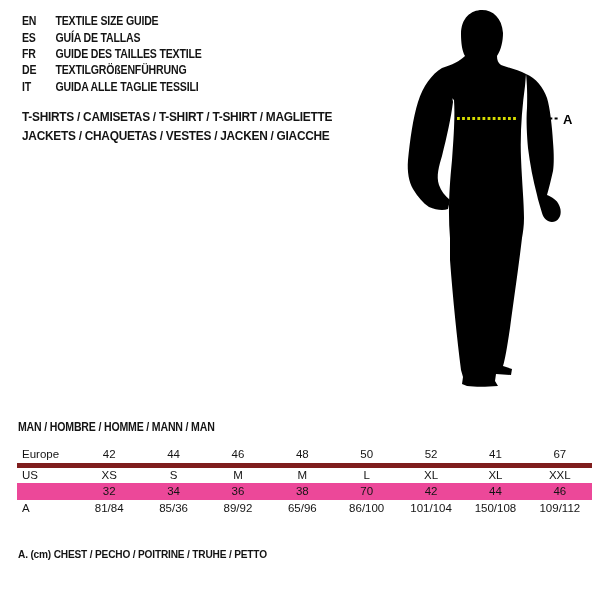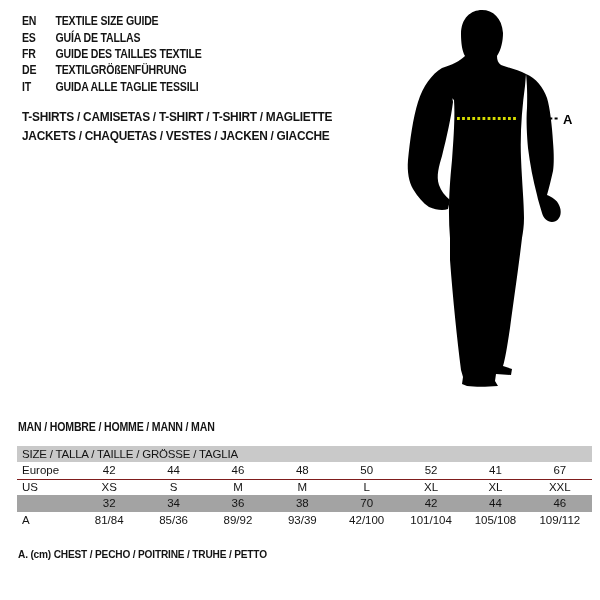--- a/index.html
+++ b/index.html
@@ -29,22 +29,22 @@
   .section-title{position:absolute;left:18px;top:420px;font-size:12px;font-weight:700;
                  letter-spacing:-0.2px;white-space:nowrap;}
 
   
   .size-table{position:absolute;left:17px;top:446px;width:575px;font-size:11.5px;}
   .st-header{height:16px;line-height:16px;background:#c9c9c9;padding-left:5px;
              letter-spacing:-0.2px;white-space:nowrap;}
   .st-row{display:grid;grid-template-columns:60px repeat(8,1fr);
           height:16.5px;line-height:16.5px;}
   .st-row.r1{background:#ffffff;}
-  .st-row.r2{background:#ffffff;border-top:1px solid #7f1d1d;height:15.5px;line-height:15.5px;}
-  .st-row.r3{background:#a3a3a3;}
+  .st-row.r2{background:#ffffff;border-top:5px solid #7f1d1d;height:15.5px;line-height:15.5px;}
+  .st-row.r3{background:#ec4899;}
   .st-row.r4{background:#ffffff;}
   .st-label{text-align:left;padding-left:5px;}
   .st-cell{text-align:center;}
 
   
   .footer-note{position:absolute;left:18px;top:548px;font-size:11.5px;font-weight:700;
                letter-spacing:-0.2px;white-space:nowrap;}
 </style>
 </head>
 <body>
@@ -135,21 +135,20 @@
 
     <line x1="149" y1="110.5" x2="164" y2="110.5" stroke="#000000" stroke-width="2" stroke-dasharray="3 2.3"></line>
 
     <text x="168" y="116" font-size="13" font-weight="700" font-family="Liberation Sans, DejaVu Sans, sans-serif" fill="#000000">A</text>
   </svg>
 </div>
 
 <div class="section-title cond">MAN / HOMBRE / HOMME / MANN / MAN</div>
 
 <div class="size-table">
-  <div class="st-header">SIZE / TALLA / TAILLE / GRÖSSE / TAGLIA</div>
   <div id="table-rows">
       <div class="st-row r1">
         <span class="st-label">Europe</span>
         <span class="st-cell">42</span>
         <span class="st-cell">44</span>
         <span class="st-cell">46</span>
         <span class="st-cell">48</span>
         <span class="st-cell">50</span>
         <span class="st-cell">52</span>
         <span class="st-cell">41</span>
@@ -175,22 +174,22 @@
         <span class="st-cell">70</span>
         <span class="st-cell">42</span>
         <span class="st-cell">44</span>
         <span class="st-cell">46</span>
       </div>
       <div class="st-row r4">
         <span class="st-label">A</span>
         <span class="st-cell">81/84</span>
         <span class="st-cell">85/36</span>
         <span class="st-cell">89/92</span>
-        <span class="st-cell">93/39</span>
-        <span class="st-cell">42/100</span>
+        <span class="st-cell">65/96</span>
+        <span class="st-cell">86/100</span>
         <span class="st-cell">101/104</span>
-        <span class="st-cell">105/108</span>
+        <span class="st-cell">150/108</span>
         <span class="st-cell">109/112</span>
       </div>
     </div>
 </div>
 
 <div class="footer-note cond">A. (cm) CHEST / PECHO / POITRINE / TRUHE / PETTO</div>
 
 </body></html>

